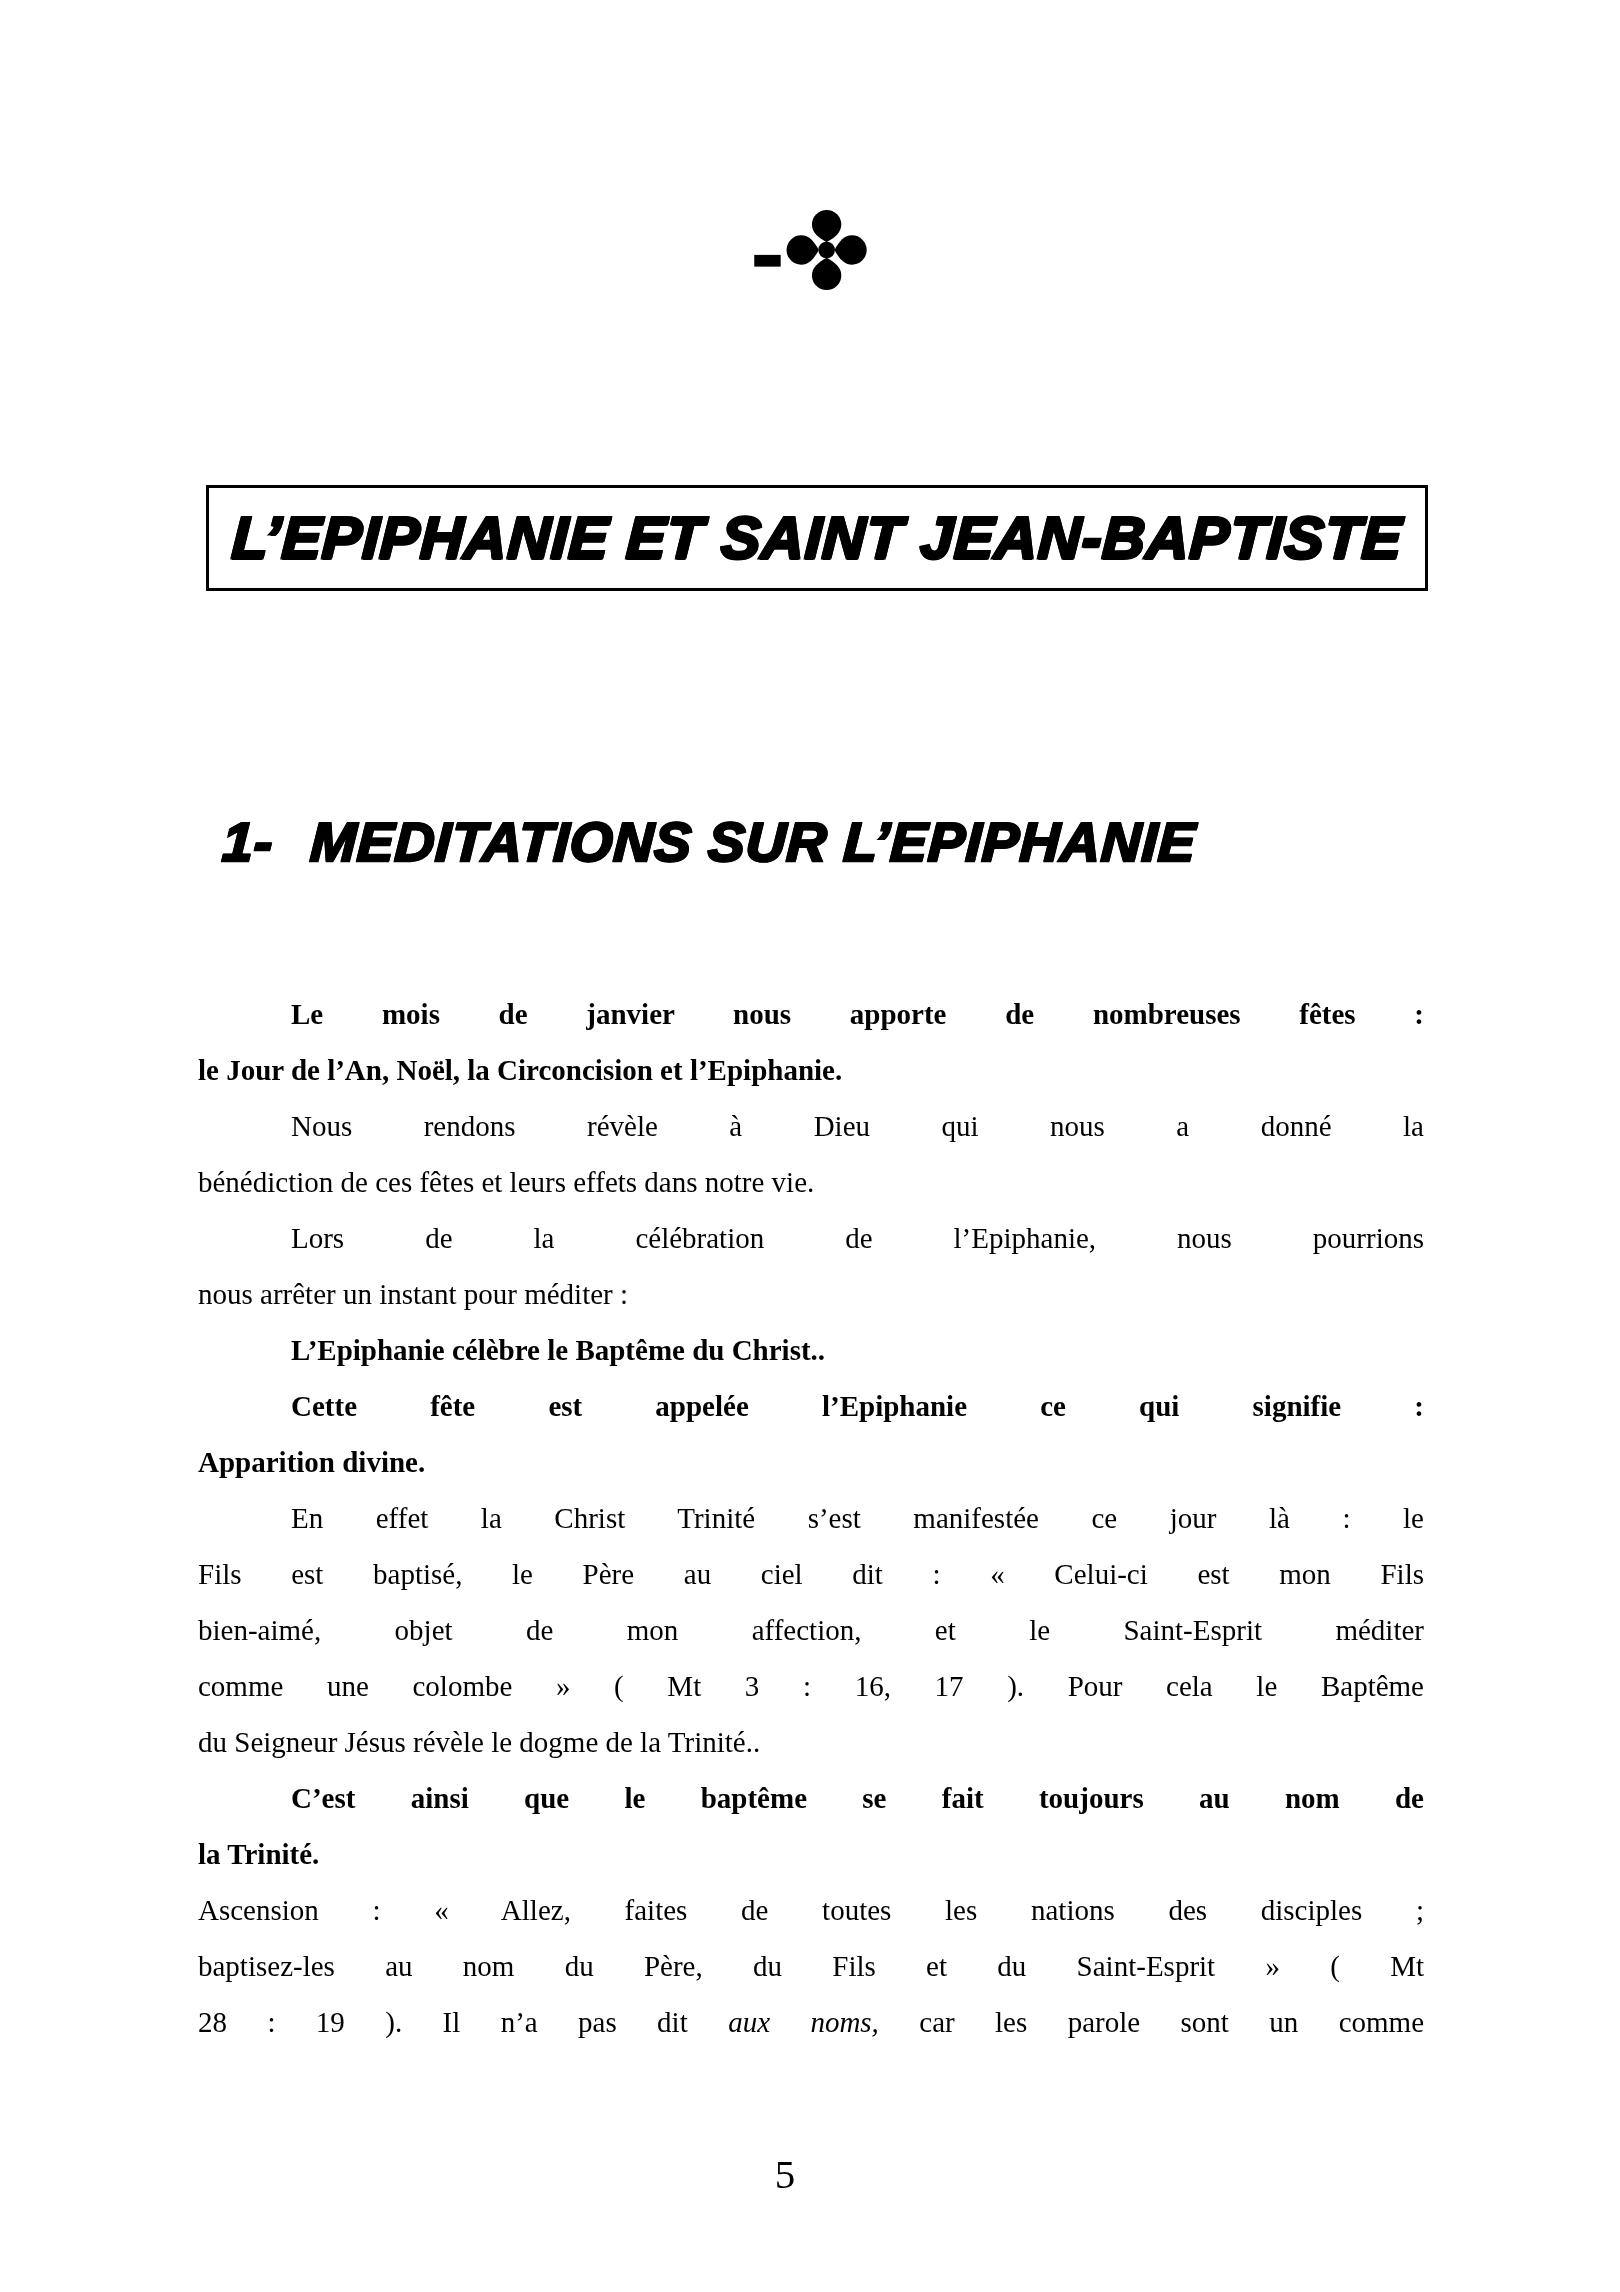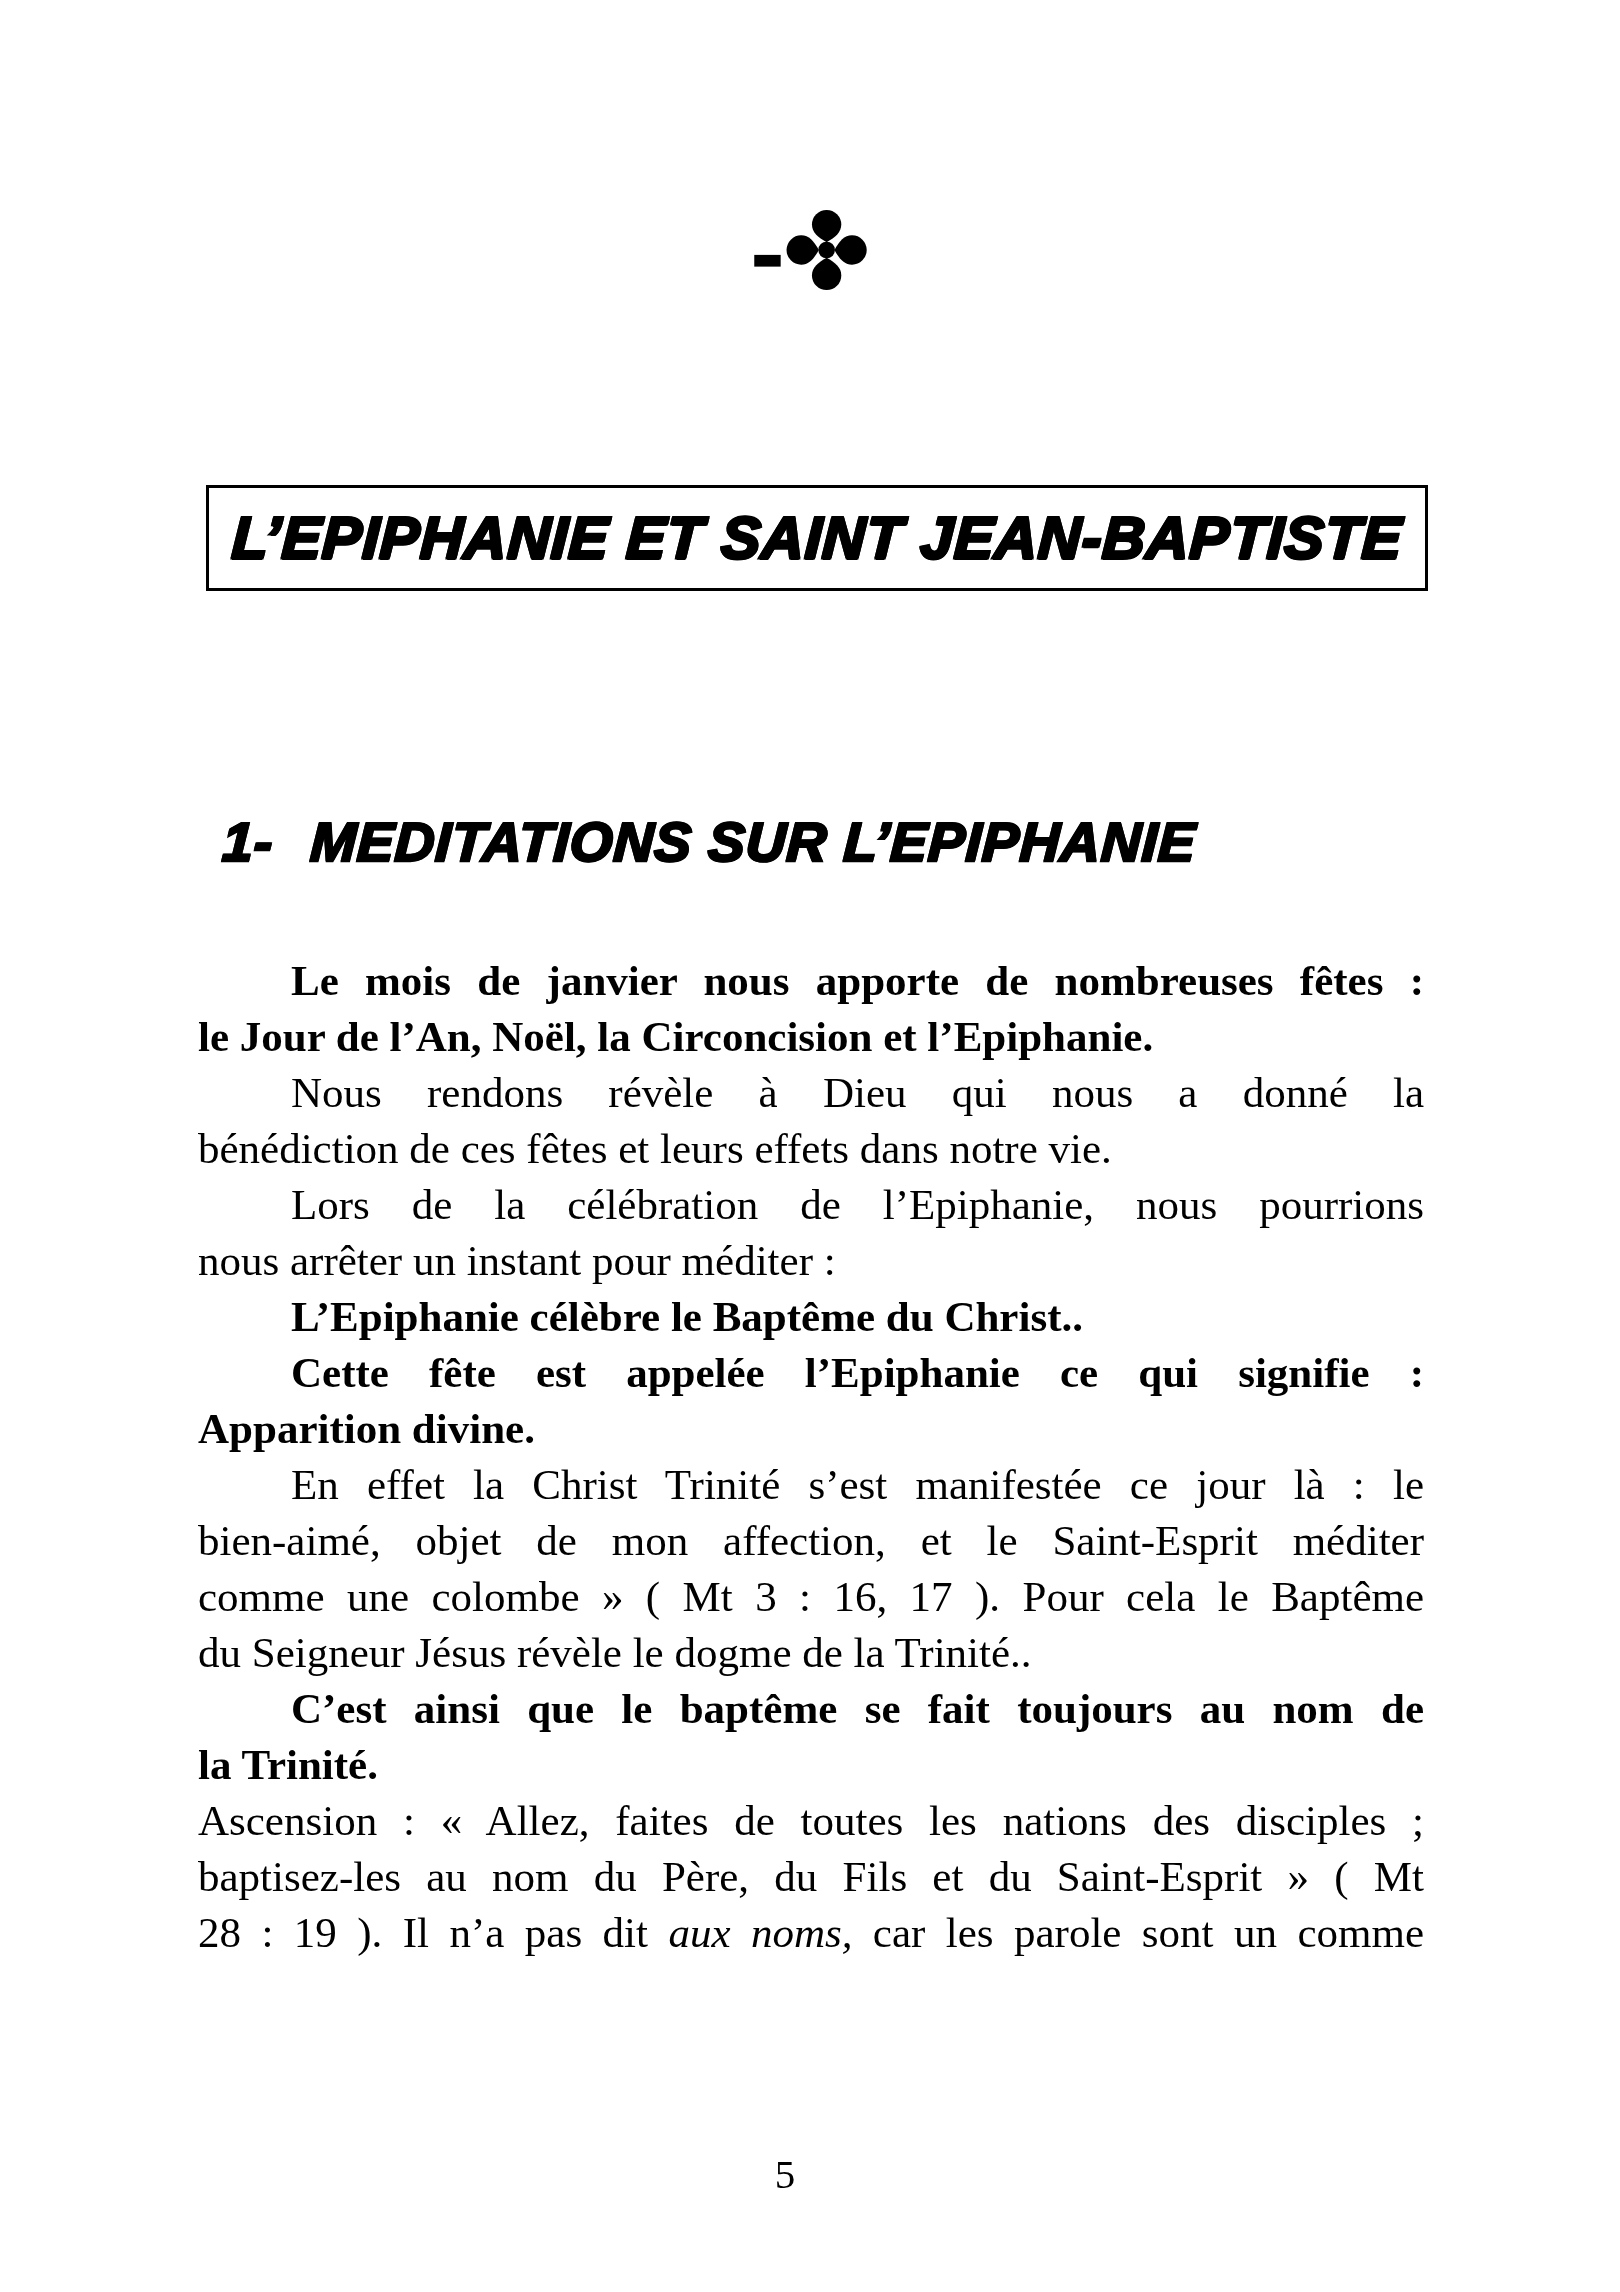--- a/index.html
+++ b/index.html
@@ -61,24 +61,24 @@
     -webkit-text-stroke: 2.5px #000000;
     text-shadow: 1.2px 0 #000, -1.2px 0 #000, 0 1.2px #000, 0 -1.2px #000;
     transform: skewX(-3deg);
     transform-origin: left bottom;
   }
   .heading-num { margin-right: 37px; }
 
   
   .body-text {
     position: absolute;
-    top: 953px;
+    top: 986px;
     left: 198px;
     width: 1226px;
-    font-size: 43px;
+    font-size: 29px;
     line-height: 56px;
   }
   .para { margin: 0; }
   .para.bold { font-weight: bold; }
   .line { text-align: justify; overflow: hidden; }
   .line.just { text-align-last: justify; }
   .line.last { text-align-last: left; }
   .line.indent { text-indent: 93px; }
   .seg-italic { font-style: italic; }
 
@@ -132,20 +132,21 @@
       </div>
       <div class="para bold">
         <div class="line last indent"><span>L’Epiphanie célèbre le Baptême du Christ..</span></div>
       </div>
       <div class="para bold">
         <div class="line just indent"><span>Cette fête est appelée l’Epiphanie ce qui signifie :</span></div>
         <div class="line last"><span>Apparition divine.</span></div>
       </div>
       <div class="para">
         <div class="line just indent"><span>En effet la Christ Trinité s’est manifestée ce jour là : le</span></div>
+        <div class="line just"><span>Fils est baptisé, le Père au ciel dit : « Celui-ci est mon Fils</span></div>
         <div class="line just"><span>bien-aimé, objet de mon affection, et le Saint-Esprit méditer</span></div>
         <div class="line just"><span>comme une colombe » ( Mt 3 : 16, 17 ). Pour cela le Baptême</span></div>
         <div class="line last"><span>du Seigneur Jésus révèle le dogme de la Trinité..</span></div>
       </div>
       <div class="para bold">
         <div class="line just indent"><span>C’est ainsi que le baptême se fait toujours au nom de</span></div>
         <div class="line last"><span>la Trinité.</span></div>
       </div>
       <div class="para">
         <div class="line just"><span>Ascension : « Allez, faites de toutes les nations des disciples ;</span></div>

